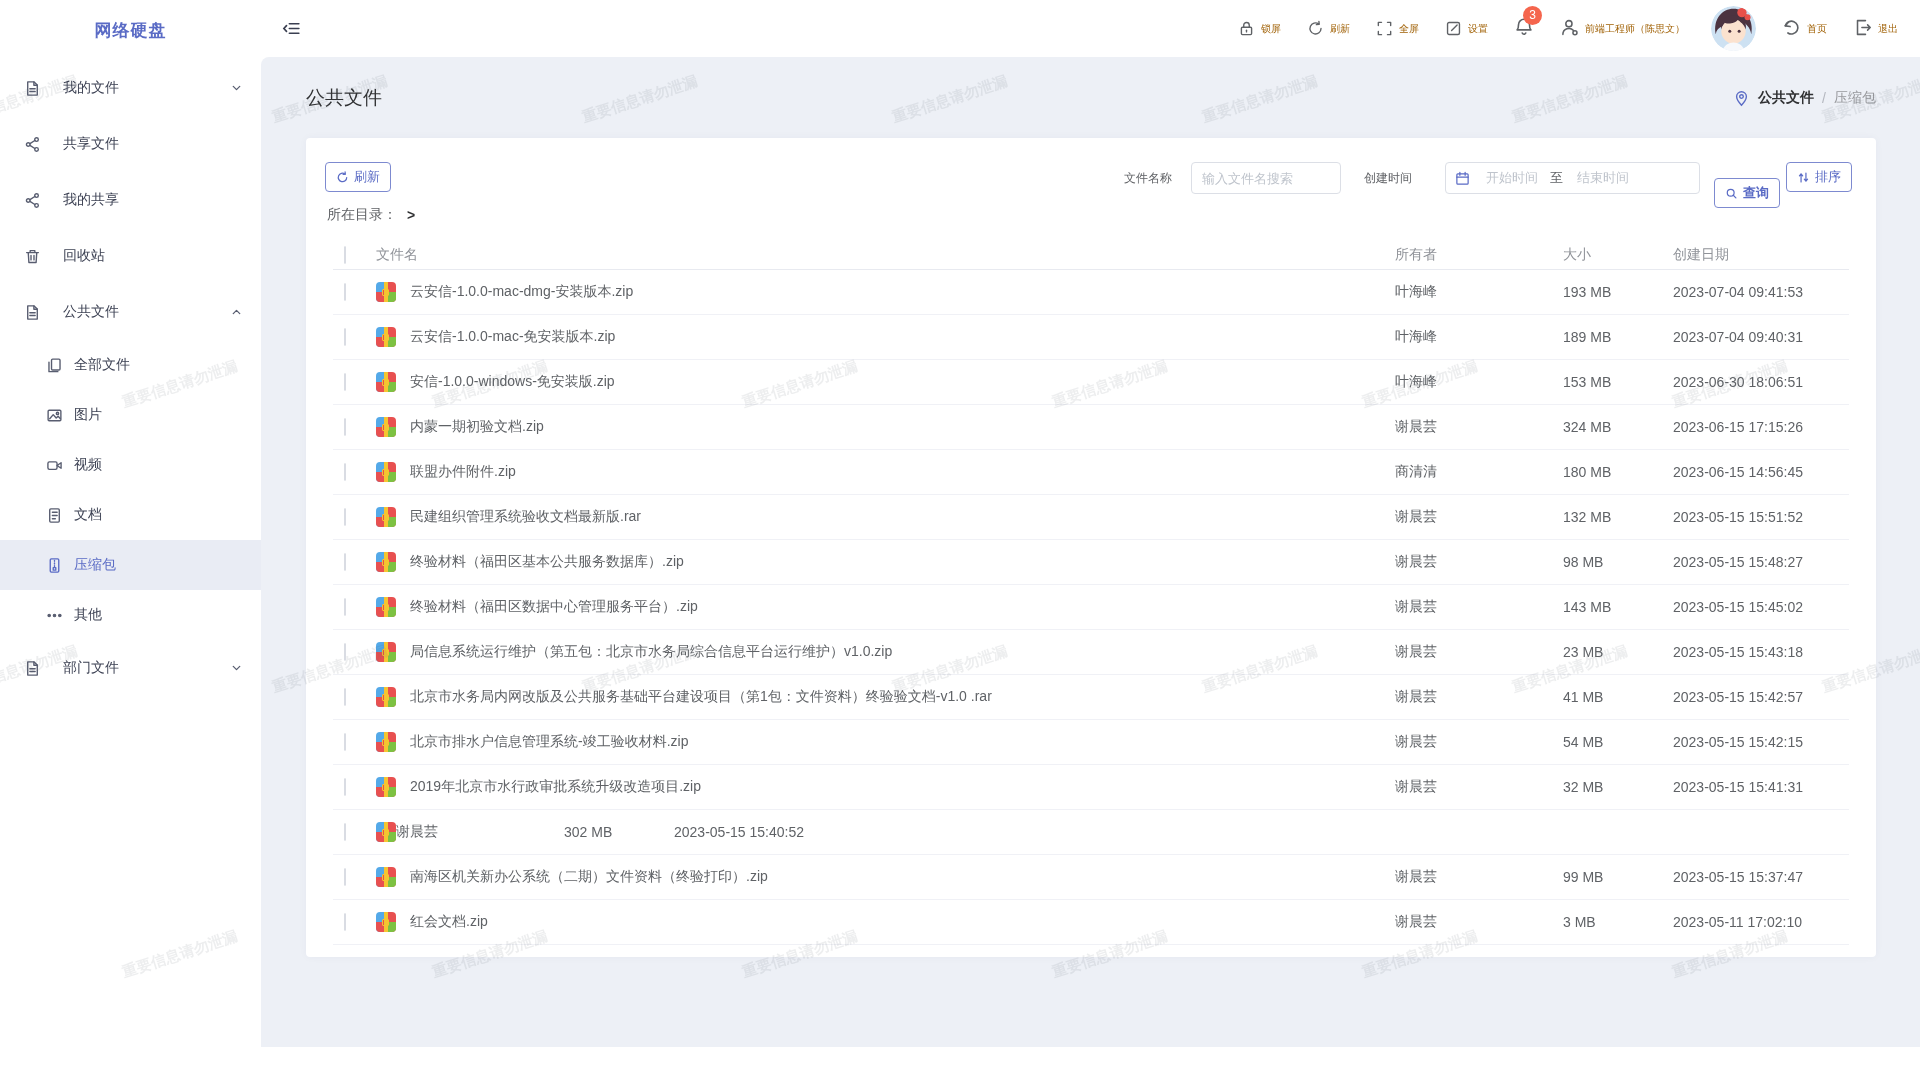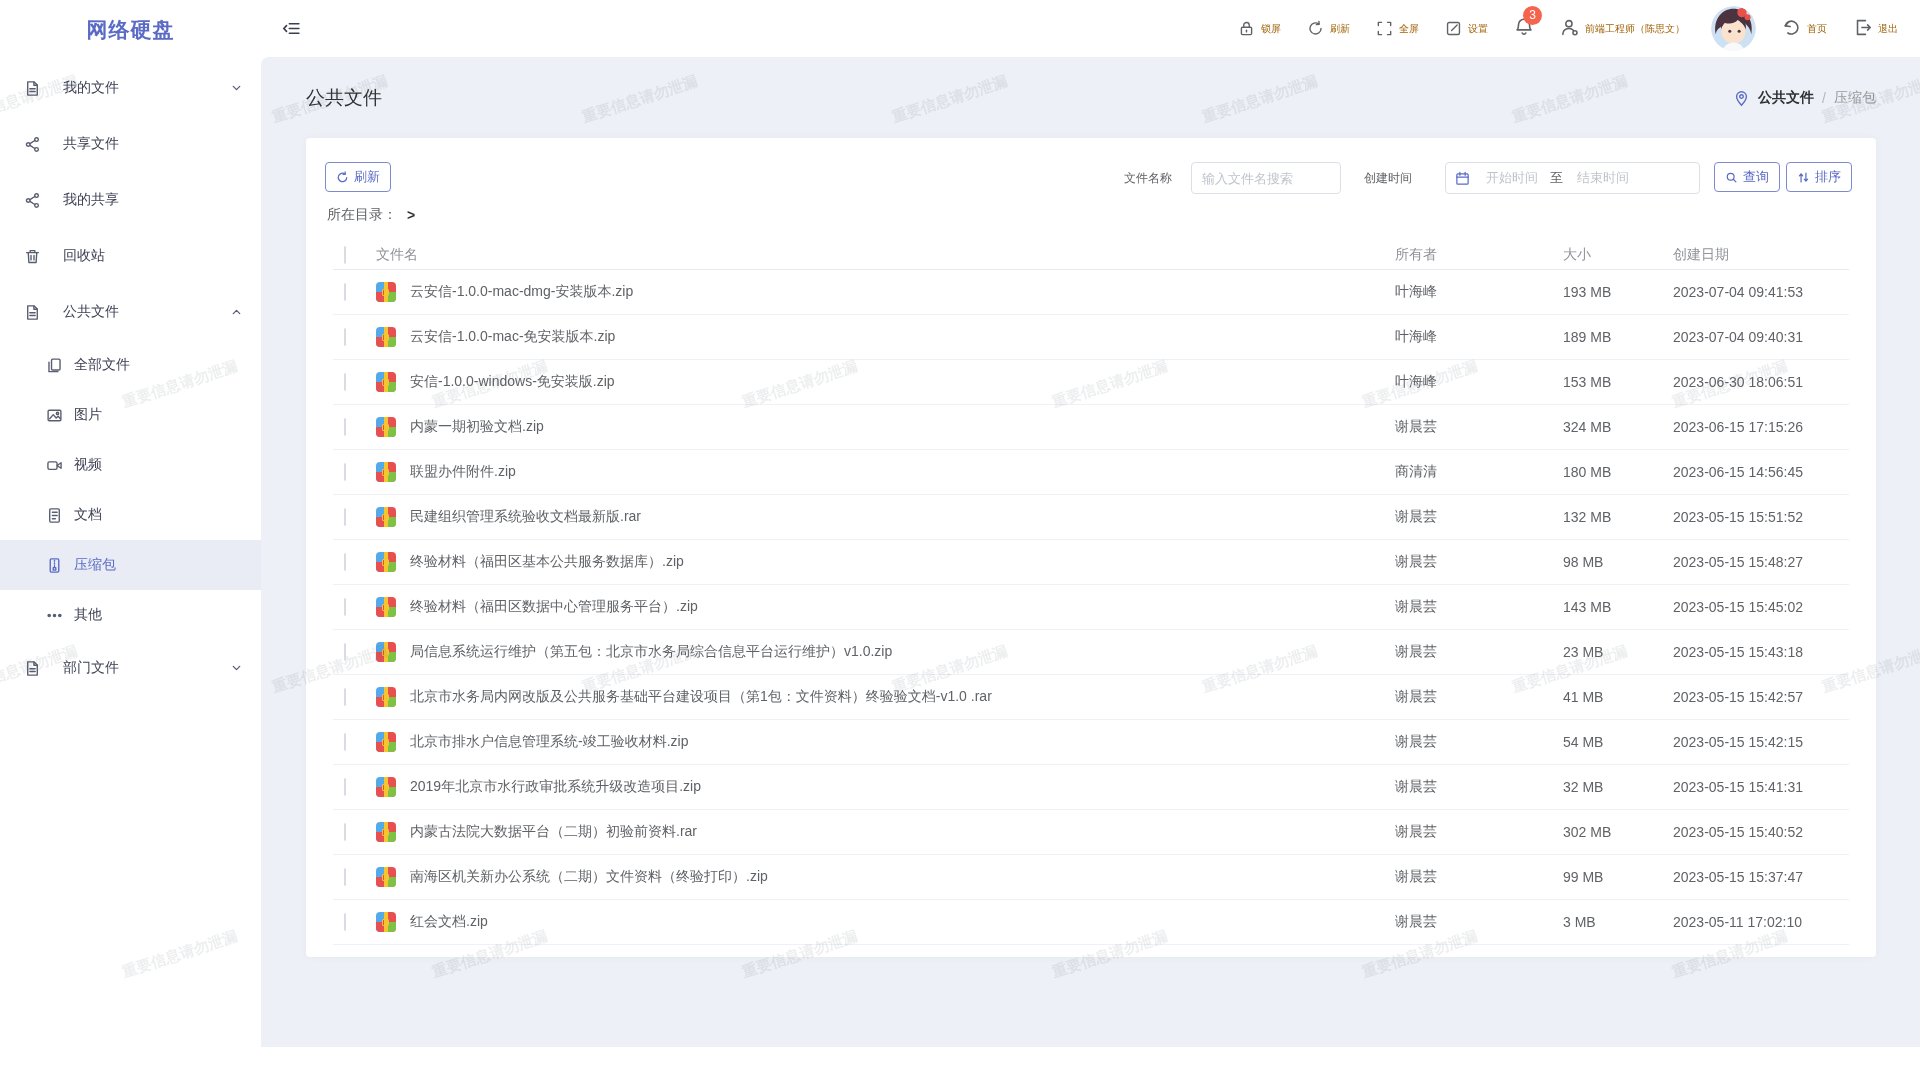--- a/index.html
+++ b/index.html
@@ -3,21 +3,21 @@
 <meta charset="utf-8">
 <style>
   * { margin:0; padding:0; box-sizing:border-box; }
   html,body { width:1920px; height:1080px; overflow:hidden; background:#fff;
     font-family:"Liberation Sans","DejaVu Sans",sans-serif; color:#303133; }
   .stage { position:relative; width:1920px; height:1080px; }
 
   
   .sidebar { position:absolute; left:0; top:0; width:261px; height:1080px; background:#fff; z-index:2; }
   .logo { height:60px; display:flex; align-items:center; justify-content:center;
-    font-size:21px; font-weight:bold; color:#5a6bc5; letter-spacing:1px; }
+    font-size:17px; font-weight:bold; color:#5a6bc5; letter-spacing:1px; }
   .nav-item { display:flex; align-items:center; cursor:pointer; color:#3d4254; font-size:14px; position:relative; }
   .nav-item.lv1 { height:56px; padding-left:24px; }
   .nav-item.lv2 { height:50px; padding-left:46px; }
   .nav-item .nicon { width:17px; height:17px; display:inline-flex; align-items:center; justify-content:center; flex:0 0 17px; }
   .nav-item.lv1 .nlabel { margin-left:22px; }
   .nav-item.lv2 .nlabel { margin-left:11px; }
   .nav-item .chev { position:absolute; right:18px; top:50%; transform:translateY(-50%); display:flex; }
   .nav-item.selected { background:#e9ecf4; color:#5a6bc5; }
   .nav-item.selected svg { stroke:#5a6bc5 !important; }
   .nav-item svg { stroke:#585d70; }
@@ -58,21 +58,21 @@
   .lbl-created { left:1058px; }
   .search-input { position:absolute; left:885px; top:24px; width:150px; height:32px;
     border:1px solid #dcdfe6; border-radius:4px; font-size:13px; padding:0 10px; color:#606266;
     font-family:"Liberation Sans","DejaVu Sans",sans-serif; }
   .search-input::placeholder { color:#bfc4cc; }
   .datebox { position:absolute; left:1139px; top:24px; width:255px; height:32px;
     border:1px solid #dcdfe6; border-radius:4px; display:flex; align-items:center; padding:0 9px; gap:0; cursor:pointer; }
   .datebox .ph { color:#bfc4cc; font-size:13px; width:62px; }
   .datebox .ph.start { margin-left:16px; }
   .datebox .to { color:#606266; font-size:13px; margin:0 14px 0 2px; }
-  .query-btn { position:absolute; left:1408px; top:24px; }
+  .query-btn { position:absolute; left:1408px; top:40px;font-weight:bold; }
   .sort-btn  { position:absolute; left:1480px; top:24px; }
 
   .dir-row { position:absolute; left:21px; top:68px; font-size:14px; color:#606266; display:flex; align-items:center; gap:10px; }
   .dir-arrow { color:#303133; font-weight:bold; font-size:14px; }
 
   .table { position:absolute; left:27px; right:27px; top:102px; }
   .thead { display:flex; align-items:center; height:30px; border-bottom:1px solid #e8eaf0;
     color:#909399; font-size:14px; }
   .trow { display:flex; align-items:center; height:45px; border-bottom:1px solid #f0f1f6;
     font-size:14px; color:#5f6266; cursor:pointer; }
@@ -566,21 +566,20 @@
     <span class="c-size">32 MB</span>
     <span class="c-date">2023-05-15 15:41:31</span>
   </div>
             <div class="trow">
     <span class="c-check"><span class="checkbox"></span></span>
     <span class="c-icon">
                 <span class="zip-ic">
                   <span class="zc"></span>
                 </span>
               </span>
-    <span class="c-name">内蒙古法院大数据平台（二期）初验前资料.rar</span>
     <span class="c-owner">谢晨芸</span>
     <span class="c-size">302 MB</span>
     <span class="c-date">2023-05-15 15:40:52</span>
   </div>
             <div class="trow">
     <span class="c-check"><span class="checkbox"></span></span>
     <span class="c-icon">
                 <span class="zip-ic">
                   <span class="zc"></span>
                 </span>

